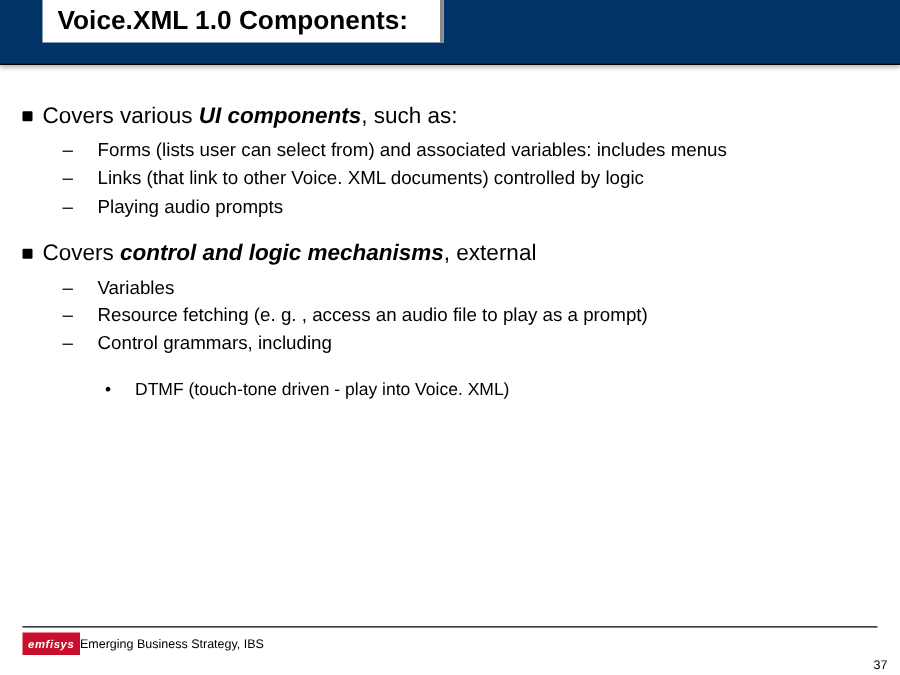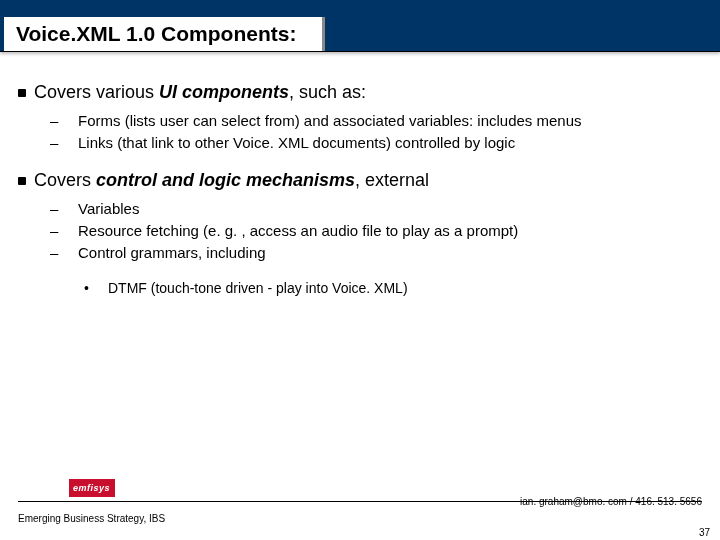--- a/index.html
+++ b/index.html
@@ -7,23 +7,23 @@
     width: 720px;
     height: 540px;
     background: #ffffff;
     font-family: Arial, Helvetica, sans-serif;
     position: relative;
     overflow: hidden;
   }
   .title-bar {
     background: #003366;
     height: 52px;
-    padding: 0 4px;
+    padding: 0 34px;
     display: flex;
-    align-items: flex-end;
+    align-items: flex-start;
     border-bottom: 1px solid #000;
     box-shadow: 0 2px 3px rgba(0,0,0,0.25);
   }
   .title-bar h1 {
     color: #ffffff;
     background: #ffffff;
     padding: 5px 26px 5px 12px;
     font-size: 21px;
     font-weight: 900;
     color: #000;
@@ -84,22 +84,21 @@
     right: 0;
     bottom: 16px;
     padding: 0 18px;
     display: flex;
     align-items: center;
     justify-content: space-between;
   }
   .footer-left {
     display: flex;
     align-items: center;
-    gap: 16px;
-    flex-direction: column;
+    gap: 0;
   }
   .logo {
     width: 46px;
     height: 18px;
     background: #c8102e;
     color: #fff;
     font-size: 9px;
     font-weight: bold;
     letter-spacing: 0.5px;
     display: flex;
@@ -139,20 +138,21 @@
 </div>
 
 <div class="content">
 
   <div class="top-bullet">
     <span class="dot"></span><span>Covers various </span><span class="bold-italic">UI components</span><span>, such as:</span>
   </div>
   <div class="sub-list">
     <div class="sub-item"><span class="dash">–</span><span>Forms (lists user can select from) and associated variables: includes menus</span></div>
     <div class="sub-item"><span class="dash">–</span><span>Links (that link to other Voice. XML documents) controlled by logic</span></div>
+    <div class="sub-item"><span class="dash">–</span><span>Playing audio prompts</span></div>
   </div>
 
   <div class="top-bullet">
     <span class="dot"></span><span>Covers </span><span class="bold-italic">control and logic mechanisms</span><span>, external</span>
   </div>
   <div class="sub-list">
     <div class="sub-item"><span class="dash">–</span><span>Variables</span></div>
     <div class="sub-item"><span class="dash">–</span><span>Resource fetching (e. g. , access an audio file to play as a prompt)</span></div>
     <div class="sub-item"><span class="dash">–</span><span>Control grammars, including</span></div>
   </div>
@@ -162,16 +162,15 @@
 
 </div>
 
 <div class="footer-line"></div>
 
 <div class="footer">
   <div class="footer-left">
     <div class="logo">emfisys</div>
     <div class="footer-text">Emerging Business Strategy, IBS</div>
   </div>
-  <div class="footer-right">ian. graham@bmo. com / 416. 513. 5656</div>
 </div>
 
 <div class="page-num">37</div>
 
 </body></html>

